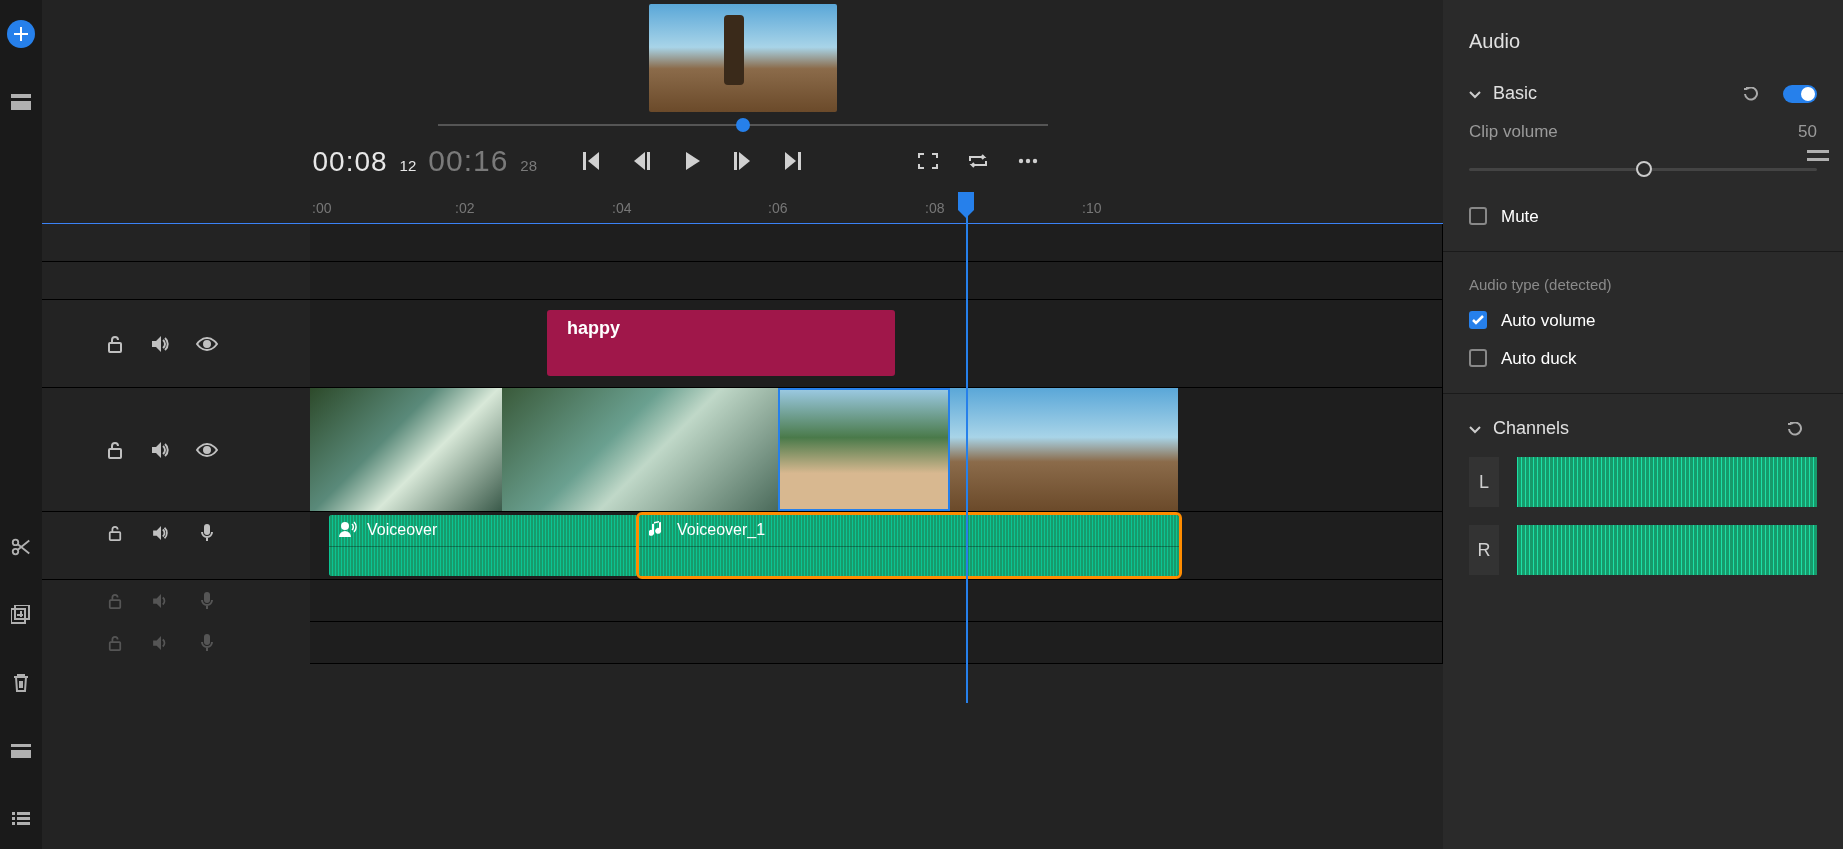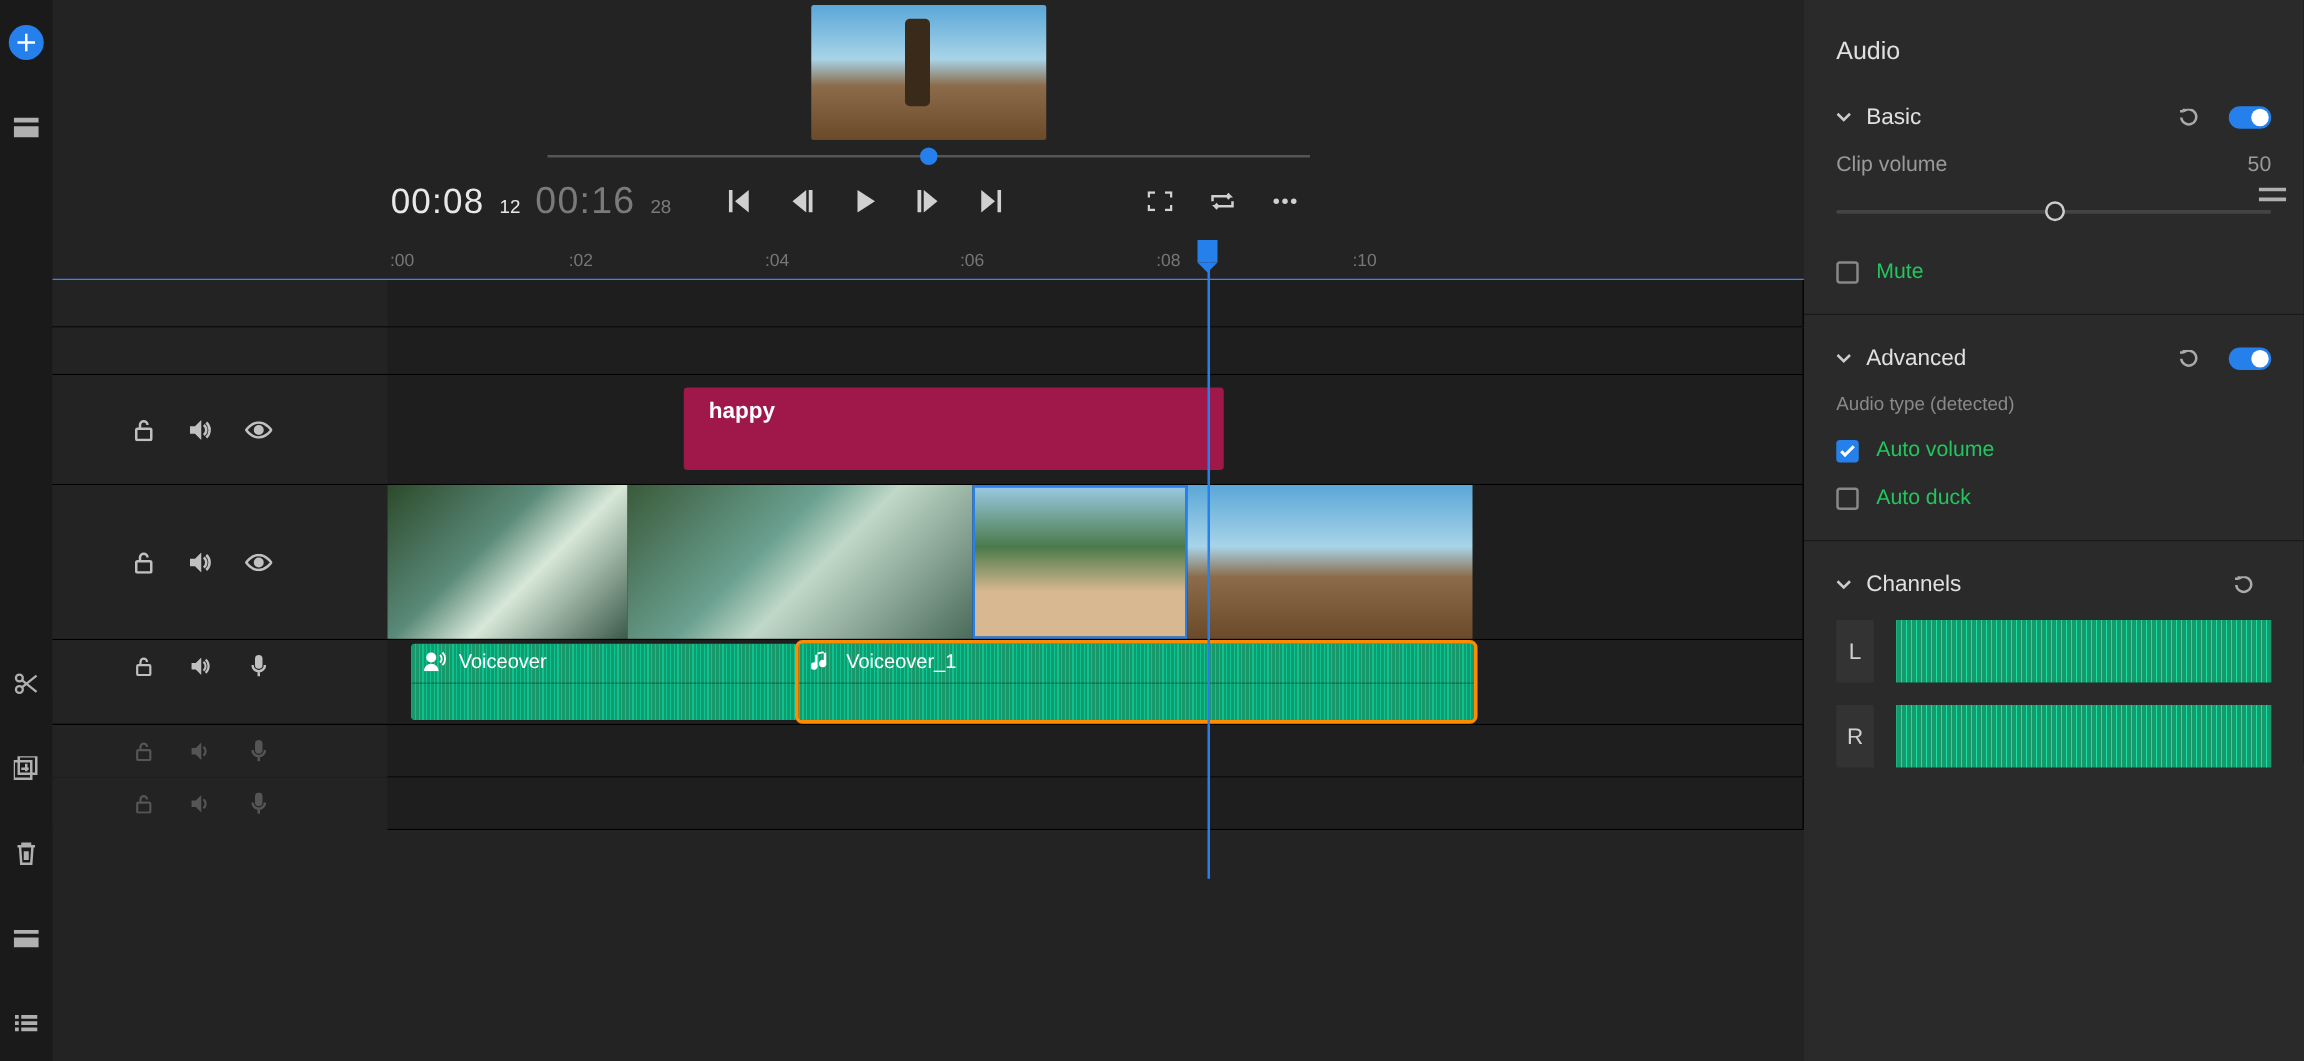--- a/index.html
+++ b/index.html
@@ -186,21 +186,21 @@
     .section-header .chev{width:14px;color:#ccc;}
     .section-header .label{flex:1; color:#e0e0e0; font-size:18px;}
     .reset-icon{color:#aaa; width:20px; cursor:pointer; display:flex; margin-right:10px;}
     .toggle{
       width:34px;height:18px;background:#2680eb;border-radius:10px;position:relative;cursor:pointer;
     }
     .toggle::after{content:"";position:absolute;right:2px;top:2px;width:14px;height:14px;background:#fff;border-radius:50%;}
     .field-row{display:flex;align-items:center;justify-content:space-between; color:#9a9a9a; font-size:17px;}
     .slider{height:3px;background:#444;border-radius:2px;position:relative;margin-top:8px;}
     .slider-thumb{width:16px;height:16px;border:2px solid #ccc;border-radius:50%;background:#2a2a2a;position:absolute;top:-7px;}
-    .checkbox-row{display:flex;align-items:flex-end;gap:14px;color:#22c55e;font-size:17px;}
+    .checkbox-row{display:flex;align-items:flex-start;gap:14px;color:#ffffff;font-size:17px;}
     .cb{width:18px;height:18px;border:2px solid #888;border-radius:3px;display:flex;align-items:center;justify-content:center;}
     .cb.checked{background:#2680eb;border-color:#2680eb;color:#fff;}
     .subtle{color:#8a8a8a;font-size:15px;}
     .type-row{display:flex;align-items:center;gap:12px;}
     .type-row .tlabel{flex:1;color:#e0e0e0;font-size:17px;}
     .type-change{display:flex;align-items:center;gap:8px;color:#e0e0e0;font-size:17px;cursor:pointer;}
     .divider{height:1px;background:#1a1a1a;margin:6px -26px;}
     .channel-row{display:flex;align-items:center;gap:18px;}
     .ch-label{width:30px;height:50px;background:#333;display:flex;align-items:center;justify-content:center;color:#d0d0d0;font-size:18px;}
     .ch-wave{flex:1;height:50px;background:#179a6b;position:relative;overflow:hidden;}
@@ -370,21 +370,21 @@
             </svg>
           </span>
         <span class="hdr-icon">
             <svg width="22" height="14" viewBox="0 0 22 14" fill="none" stroke="currentColor" stroke-width="2">
               <path d="M1 7s4-6 10-6 10 6 10 6-4 6-10 6S1 7 1 7z"></path>
               <circle cx="11" cy="7" r="3" fill="currentColor"></circle>
             </svg>
           </span>
       </div>
       <div class="track-content tc-border">
-        <div class="title-clip" style="left:237px;width:432px;">
+        <div class="title-clip" style="left:237px;width:348px;">
           <span>happy</span>
         </div>
       </div>
     </div>
 
     <div class="track-block" style="height:124px;">
       <div class="track-header">
         <span class="hdr-icon">
             <svg width="16" height="18" viewBox="0 0 16 18" fill="none" stroke="currentColor" stroke-width="2">
               <rect x="2" y="8" width="12" height="9" rx="1"></rect>
@@ -535,32 +535,20 @@
     <div class="slider-thumb" style="left:48%"></div>
   </div>
 
   <div class="checkbox-row" style="margin-top:18px;">
     <div class="cb"></div>
     <span>Mute</span>
   </div>
 
   <div class="divider"></div>
 
-  <div class="section-header">
-    <span class="chev"><svg width="12" height="8" viewBox="0 0 12 8">
-          <path d="M1 1l5 5 5-5" stroke="currentColor" fill="none" stroke-width="2"></path>
-        </svg></span>
-    <span class="label">Advanced</span>
-    <span class="reset-icon">
-        <svg width="18" height="14" viewBox="0 0 18 14" fill="none" stroke="currentColor" stroke-width="2">
-          <path d="M4 2a6 6 0 1 1-2 5M4 2V-1M4 2H1"></path>
-        </svg>
-      </span>
-    <div class="toggle"></div>
-  </div>
 
   <div class="subtle">Audio type (detected)</div>
 
 
   <div class="checkbox-row">
     <div class="cb checked">
         <svg width="12" height="10" viewBox="0 0 12 10" fill="none" stroke="currentColor" stroke-width="2.5">
           <path d="M1 5l3 3 7-7"></path>
         </svg>
       </div>

